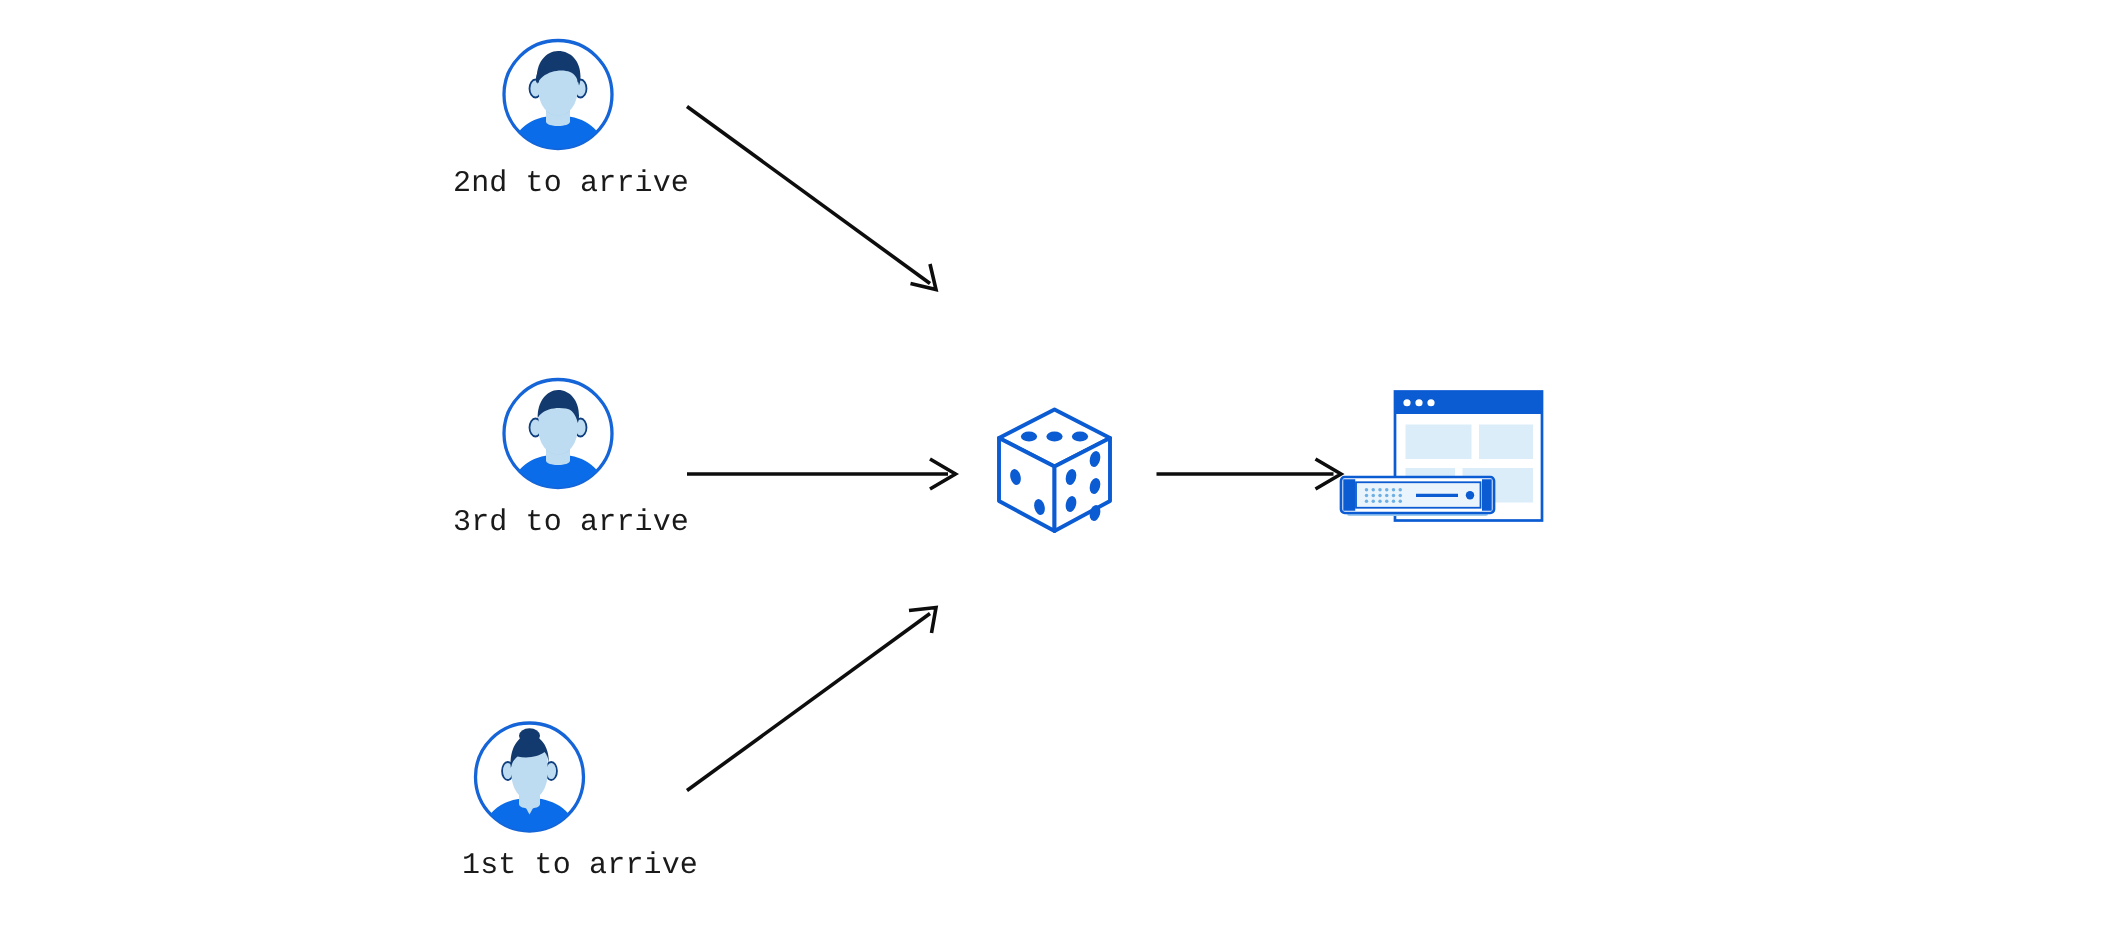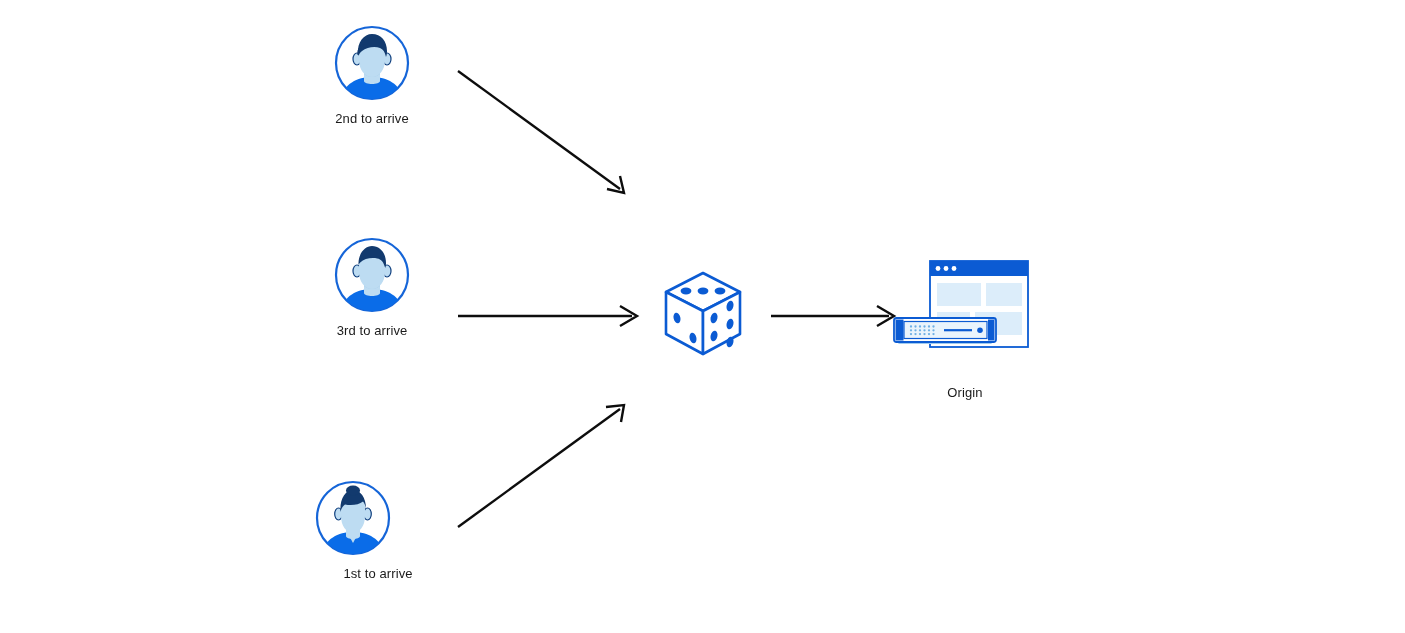--- a/index.html
+++ b/index.html
@@ -23,22 +23,22 @@
   .avatar-node {
     width: 140px;
     text-align: center;
   }
   .avatar-icon {
     display: block;
     margin: 0 auto;
   }
   .node-label {
     display: block;
-    font-family: Liberation Sans, sans-serif;
-    font-size: 13px;
+    font-family: Liberation Mono, monospace;
+    font-size: 20px;
     color: #1a1a1a;
     letter-spacing: 0.1px;
     white-space: nowrap;
   }
   .avatar-node .node-label {
     margin-top: 9px;
   }
   #origin-node {
     width: 170px;
     text-align: center;
@@ -108,21 +108,21 @@
         <path d="M26 28 c0 -9 6 -15 13 -15 c7 0 13 6 13 15 v8 c0 10 -6 17 -13 17 c-7 0 -13 -7 -13 -17 Z" fill="#BDDCF2"></path>
 
         <path d="M25 30 c-1 -12 6 -20 14 -20 c9 0 15 7 15 17 c0 3 -0.5 5 -1 6
                  c-1 -5 -3 -8 -6 -9 c-5 -2 -13 -1 -18 3 c-2 1.5 -3 3 -3.5 5 Z" fill="#123A6E"></path>
         <path d="M24.5 31 c-0.5 -3 0 -6 2 -8 c2 -2 4 -2.6 5 -2.4 c-3 2 -5 6 -5.5 10.4 Z" fill="#123A6E"></path>
       </g>
     </svg>
     <span class="node-label">2nd to arrive</span>
   </div>
 
-  <div class="node avatar-node" id="node-3rd" style="left:302px; top:236px;">
+  <div class="node avatar-node" id="node-3rd" style="left:302px; top:250px;">
     <svg class="avatar-icon" width="78" height="78" viewBox="0 0 78 78">
       <defs>
         <clipPath id="clip3rd">
             <circle cx="39" cy="39" r="36"></circle>
           </clipPath>
       </defs>
       <circle cx="39" cy="39" r="36" fill="#ffffff" stroke="#1565D8" stroke-width="2.2"></circle>
       <g clip-path="url(#clip3rd)">
         <path d="M7 78 C9 61 23 53 39 53 C55 53 69 61 71 78 Z" fill="#0A6CE8"></path>
         <path d="M31 44 h16 v13 c0 4 -16 4 -16 0 Z" fill="#BDDCF2"></path>
@@ -252,16 +252,15 @@
             <circle cx="44.5" cy="79.1" r="1.15"></circle>
           <circle cx="49" cy="79.1" r="1.15"></circle>
             <circle cx="53.5" cy="79.1" r="1.15"></circle>
         </g>
 
         <line x1="64" y1="75.2" x2="92" y2="75.2" stroke="#0B5BD3" stroke-width="2.2"></line>
 
         <circle cx="100" cy="75.2" r="2.8" fill="#0B5BD3"></circle>
       </g>
     </svg>
-    <span class="node-label">Origin</span>
   </div>
 
 </div>
 
 </body></html>

